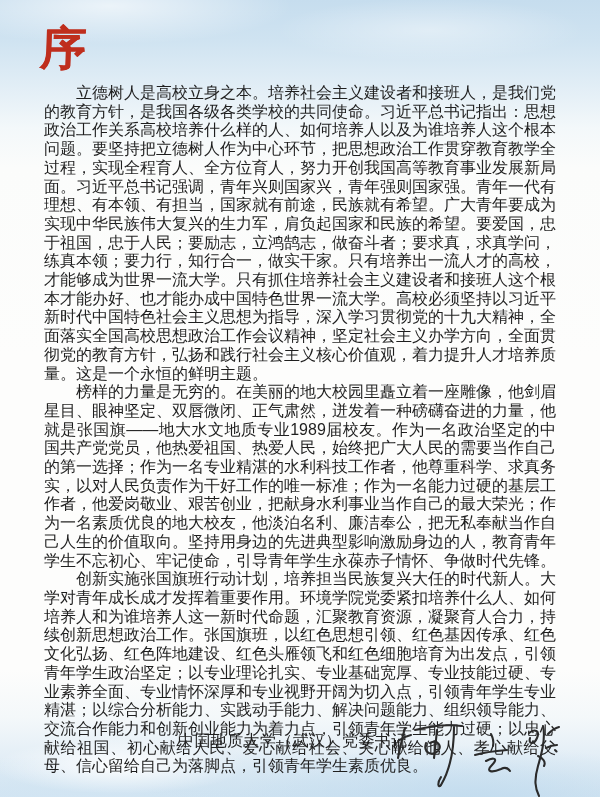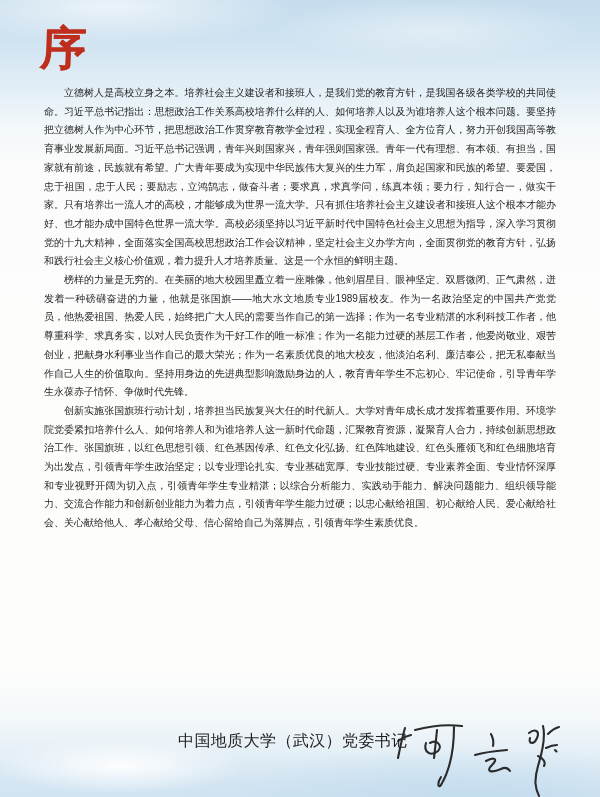--- a/index.html
+++ b/index.html
@@ -24,21 +24,21 @@
     position:absolute;left:40px;top:24px;margin:0;
     font-family:"DejaVu Serif","Liberation Serif",serif;
     font-size:46px;line-height:48px;font-weight:700;
     color:#bf2e1d;
     transform:skewX(-2deg);
     text-shadow:0.6px 0.4px 0 #bf2e1d;
   }
   .article{
     position:absolute;left:44px;top:84px;width:512px;
     color:#1f1f1f;
-    font-size:10px;line-height:18.7px;
+    font-size:16px;line-height:18.7px;
     text-align:justify;
   }
   .article p{margin:0;text-indent:2em;}
   .sig-text{
     position:absolute;left:178px;top:731px;
     font-size:16px;letter-spacing:0.4px;color:#1f1f1f;
   }
   .sig-svg{
     position:absolute;left:388px;top:708px;
     overflow:visible;

